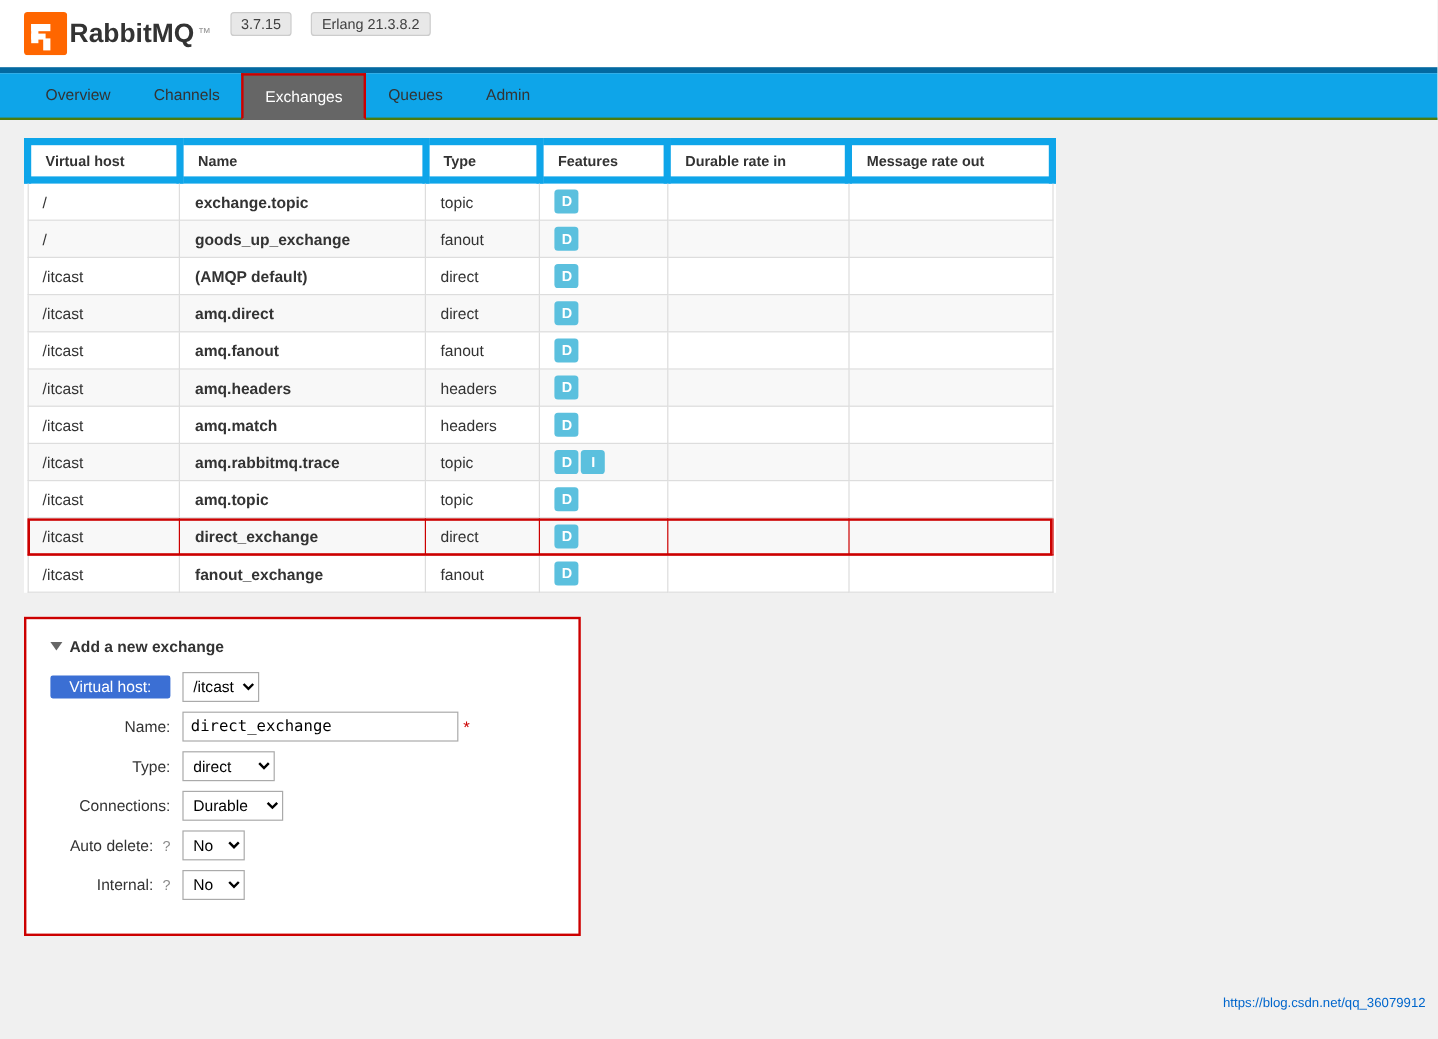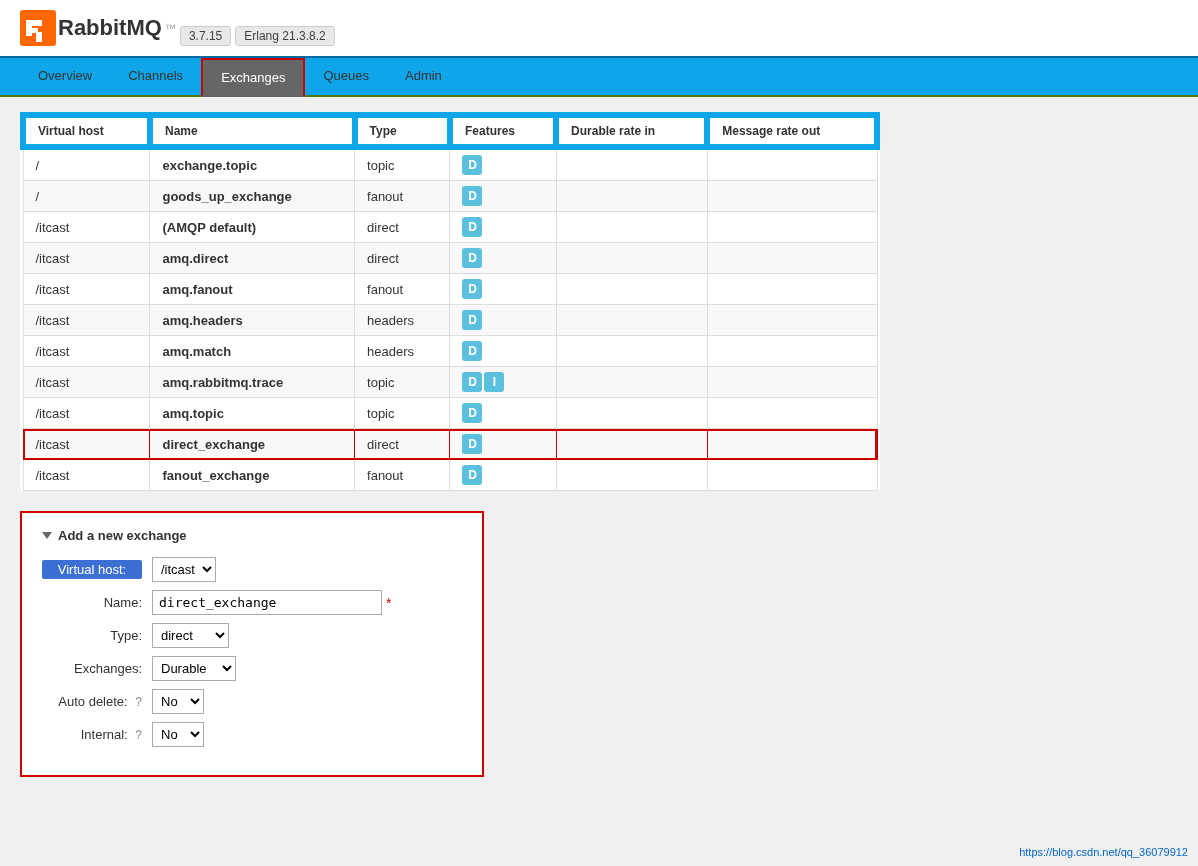--- a/index.html
+++ b/index.html
@@ -3,23 +3,23 @@
   <meta charset="utf-8">
   <style>
     * { box-sizing: border-box; margin: 0; padding: 0; }
     body { font-family: Arial, sans-serif; font-size: 13px; background: #f0f0f0; color: #333; }
 
     
     .header {
       background: #fff;
       padding: 10px 20px;
       display: flex;
-      align-items: flex-end;
-      gap: 4px;
-      border-bottom: 2px solid #0369a1;
+      align-items: flex-start;
+      gap: 16px;
+      border-bottom: 5px solid #0369a1;
     }
     .logo-container {
       display: flex;
       align-items: center;
       gap: 2px;
     }
     .logo-icon {
       width: 36px;
       height: 36px;
     }
@@ -177,21 +177,21 @@
     }
     .help-hint {
       color: #888;
       margin-left: 4px;
       font-size: 12px;
     }
 
     
     .footer-link {
       position: fixed;
-      bottom: 8px;
+      bottom: 24px;
       right: 10px;
       font-size: 11px;
       color: #0066cc;
     }
   </style>
 </head>
 <body>
 
 <div class="header">
   <div class="logo-container">
@@ -346,21 +346,21 @@
       <label class="form-label">Type:</label>
       <select class="form-select">
         <option selected="">direct</option>
         <option>fanout</option>
         <option>topic</option>
         <option>headers</option>
       </select>
     </div>
 
     <div class="form-row">
-      <label class="form-label">Exchanges:</label>
+      <label class="form-label">Connections:</label>
       <select class="form-select">
         <option selected="">Durable</option>
         <option>Transient</option>
       </select>
     </div>
 
     <div class="form-row">
       <label class="form-label">
         <span>Auto delete:</span>
         <span class="help-hint">?</span>

